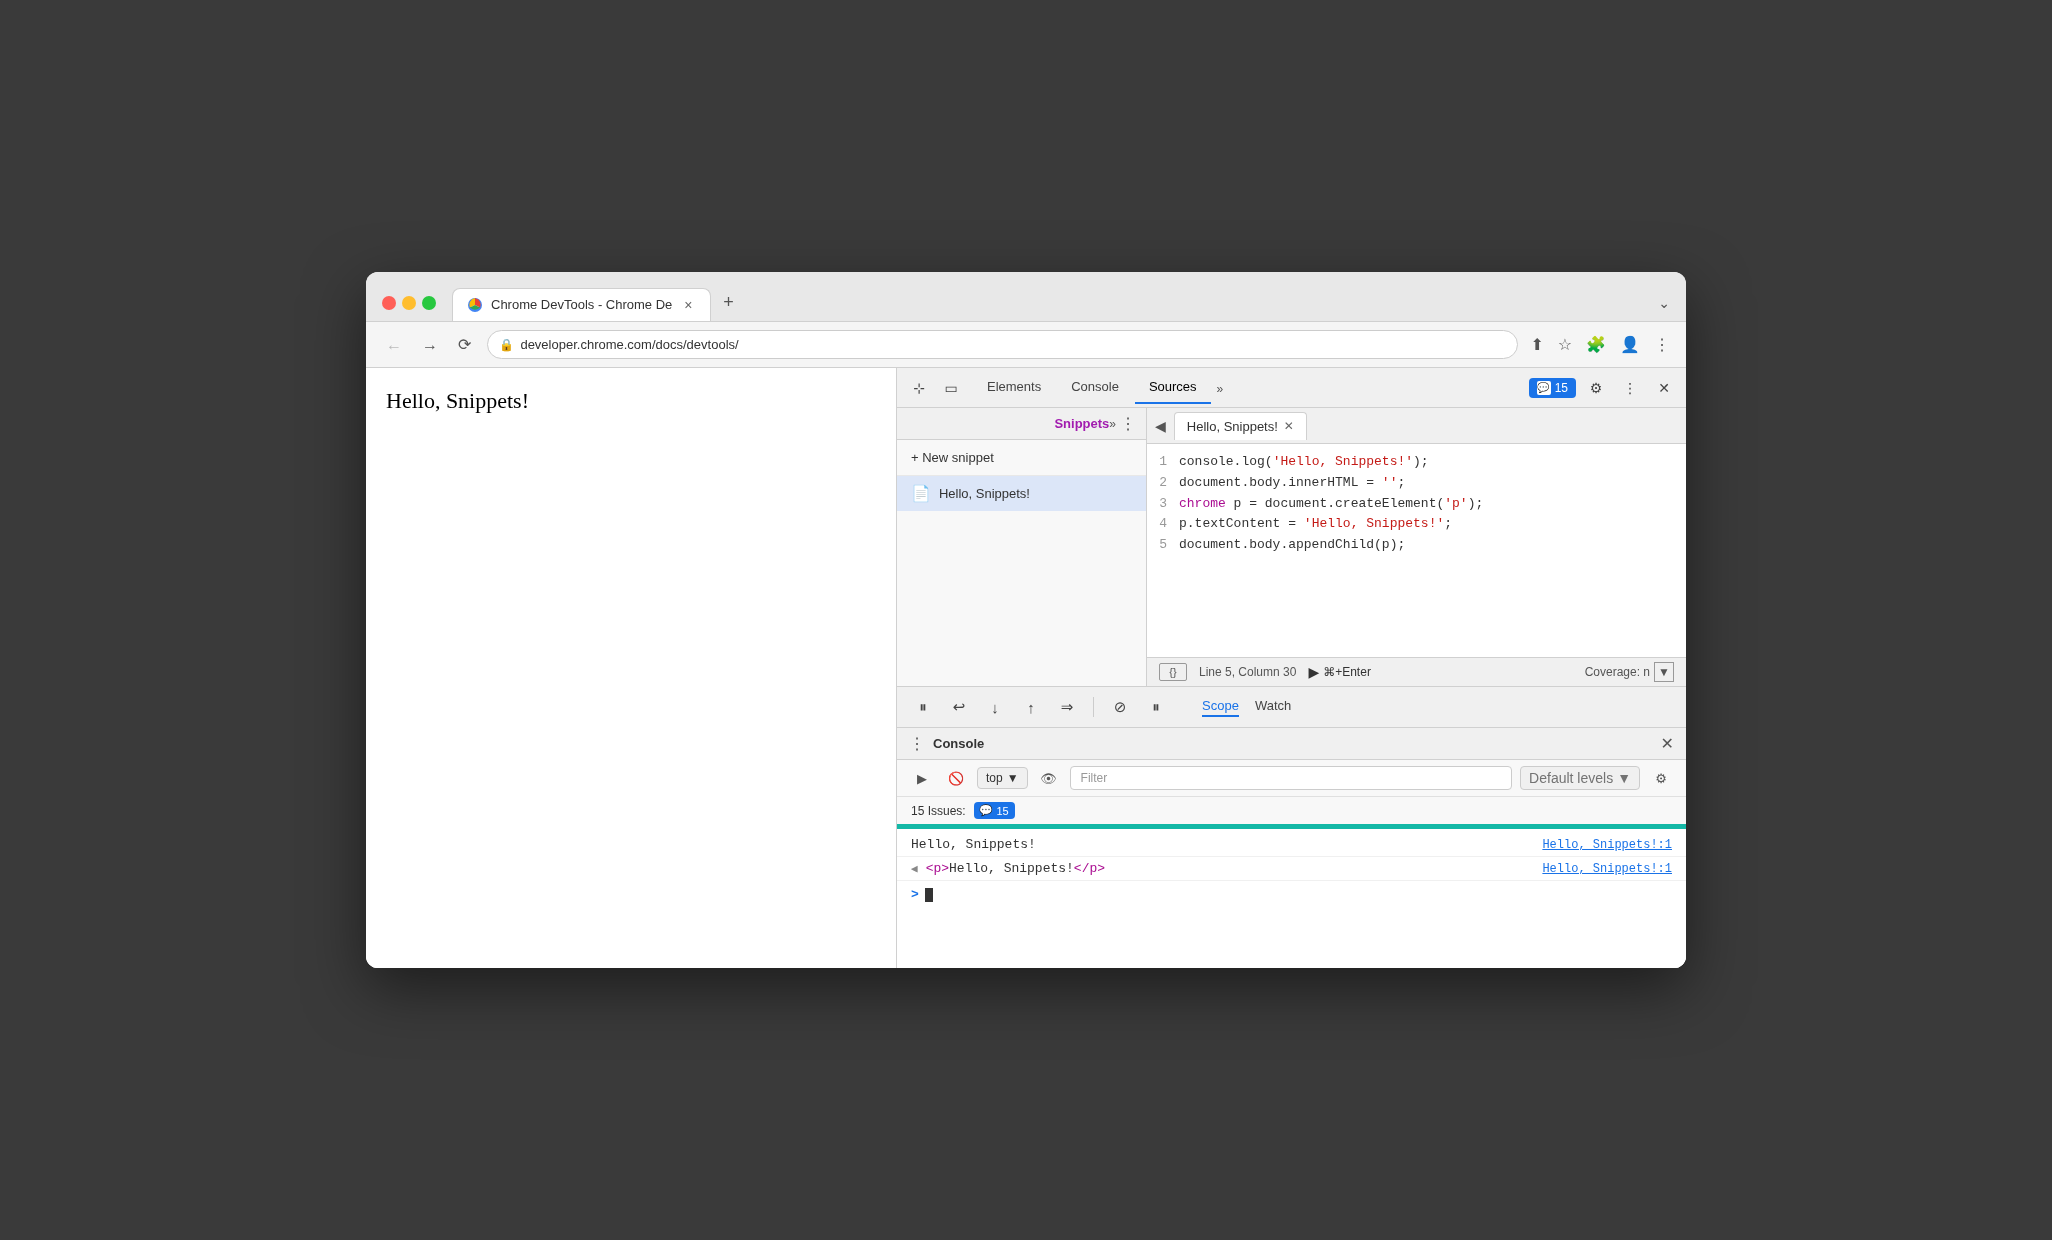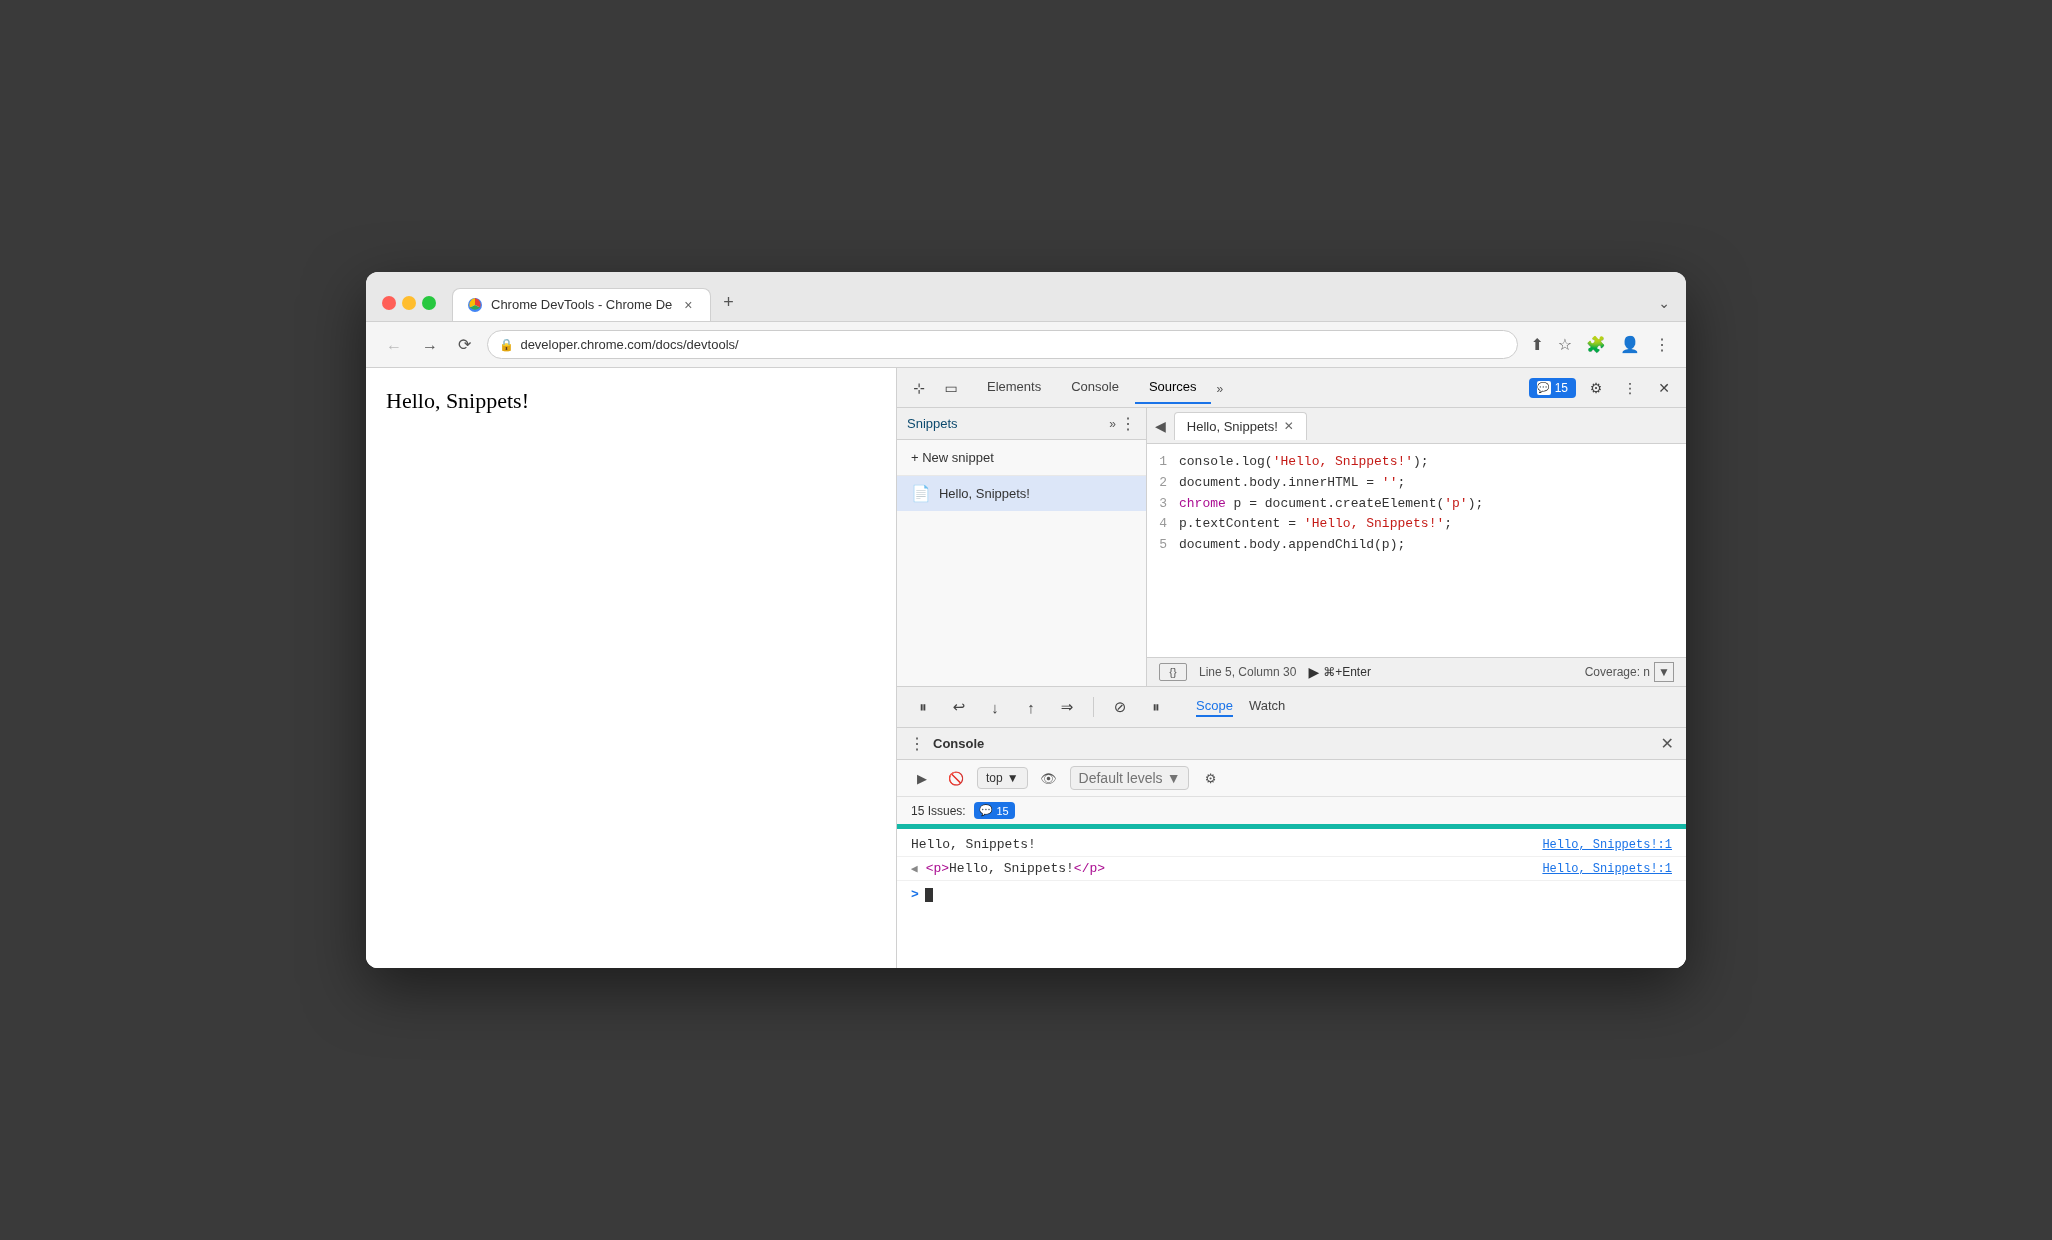--- a/index.html
+++ b/index.html
@@ -236,23 +236,24 @@
     }
     .snippets-header {
       display: flex;
       align-items: center;
       padding: 6px 10px;
       border-bottom: 1px solid #d0d0d0;
       background: #f0f0f0;
     }
     .snippets-title {
       font-size: 13px;
-      font-weight: 400;
-      color: #0c4a6e;
-      flex: 1;
+      font-weight: 700;
+      color: #a21caf;
+      flex: 1;
+      text-align: right;
     }
     .snippets-more {
       font-size: 12px;
       color: #555;
       cursor: pointer;
       margin-right: 4px;
     }
     .snippets-menu {
       font-size: 16px;
       color: #555;
@@ -402,21 +403,21 @@
     }
     .dbg-sep {
       width: 1px;
       height: 20px;
       background: #ccc;
       margin: 0 4px;
     }
     .scope-watch-tabs {
       display: flex;
       gap: 16px;
-      margin-left: 18px;
+      margin-left: 24px;
       flex: 1;
     }
     .sw-tab {
       font-size: 13px;
       color: #444;
       cursor: pointer;
       padding-bottom: 2px;
       border-bottom: 2px solid transparent;
     }
     .sw-tab.active {
@@ -731,20 +732,21 @@
           <span class="console-close">✕</span>
         </div>
         <div class="console-toolbar">
           <div class="console-btn">▶</div>
           <div class="console-btn">🚫</div>
           <div class="context-selector">
             <span>top</span>
             <span>▼</span>
           </div>
           <div class="console-btn">👁</div>
+          <div class="filter-input">Filter</div>
           <div class="levels-selector">
             <span>Default levels</span>
             <span>▼</span>
           </div>
           <div class="console-btn">⚙</div>
         </div>
         <div class="issues-bar">
           <span>15 Issues:</span>
           <span class="issues-badge-small">
             <span>💬</span>

